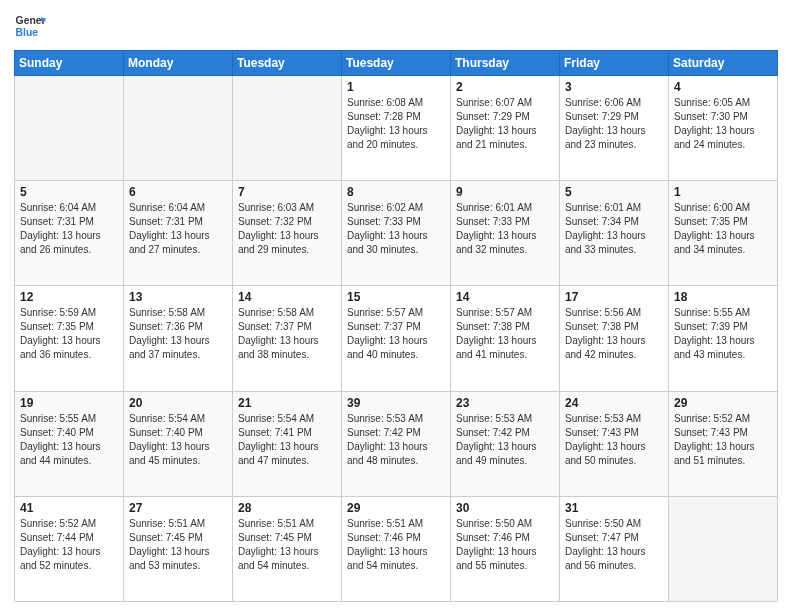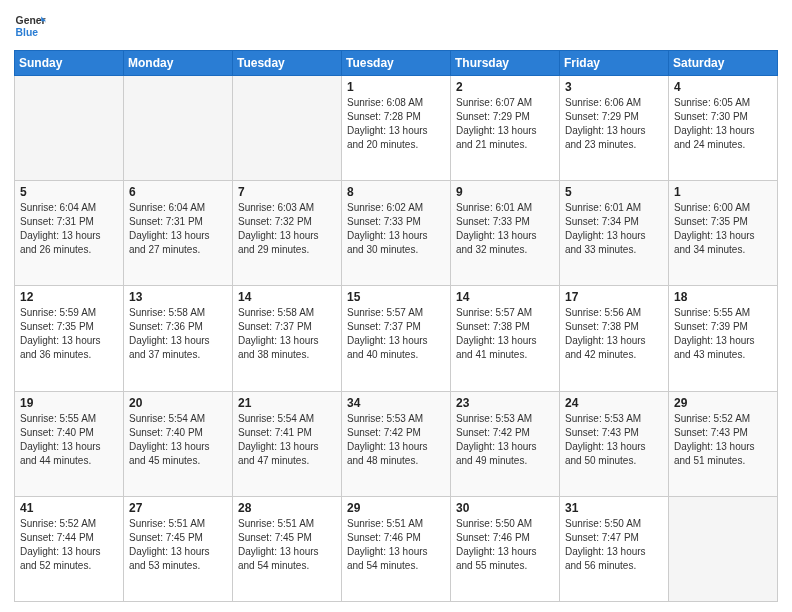--- a/index.html
+++ b/index.html
@@ -213,21 +213,21 @@
           </td>
           <td>
             <span class="day-number">20</span>
             <div class="day-info">Sunrise: 5:54 AM<br>Sunset: 7:40 PM<br>Daylight: 13 hours and 45 minutes.</div>
           </td>
           <td>
             <span class="day-number">21</span>
             <div class="day-info">Sunrise: 5:54 AM<br>Sunset: 7:41 PM<br>Daylight: 13 hours and 47 minutes.</div>
           </td>
           <td>
-            <span class="day-number">34</span>
+            <span class="day-number">39</span>
             <div class="day-info">Sunrise: 5:53 AM<br>Sunset: 7:42 PM<br>Daylight: 13 hours and 48 minutes.</div>
           </td>
           <td>
             <span class="day-number">23</span>
             <div class="day-info">Sunrise: 5:53 AM<br>Sunset: 7:42 PM<br>Daylight: 13 hours and 49 minutes.</div>
           </td>
           <td>
             <span class="day-number">24</span>
             <div class="day-info">Sunrise: 5:53 AM<br>Sunset: 7:43 PM<br>Daylight: 13 hours and 50 minutes.</div>
           </td>

